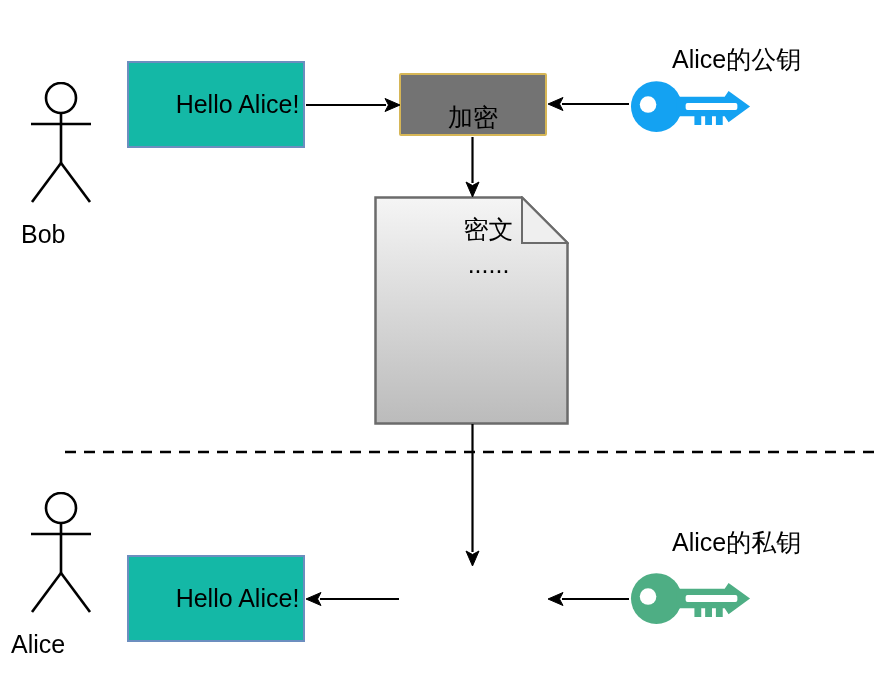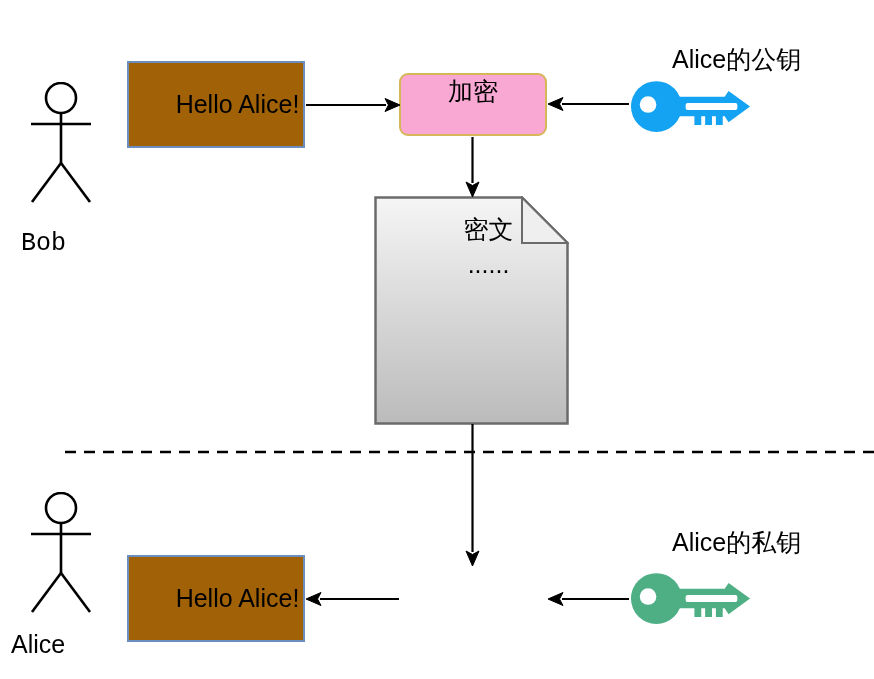--- a/index.html
+++ b/index.html
@@ -9,31 +9,31 @@
     color:#000000;
   }
   .canvas {
     position:relative;
     width:874px; height:679px;
     background:#ffffff;
     overflow:hidden;
   }
   .abs { position:absolute; }
   .msg-box {
-    background:#a16207;
+    background:#14b8a6;
     border:2px solid #6C8EBF;
     display:flex; align-items:center; justify-content:center;
     font-size:25px;
     padding-left:43px;
   }
   .proc-box {
-    background:#f9a8d4;
+    background:#737373;
     border:2px solid #D6B656;
-    border-radius:9px;
-    display:flex; align-items:flex-start; justify-content:center;
+    border-radius:2px;
+    display:flex; align-items:flex-end; justify-content:center;
     font-size:25px;
   }
   .label {
     font-size:25px;
     text-align:left;
     line-height:30px;
     white-space:nowrap;
   }
   .doc-text {
     text-align:center;
@@ -52,21 +52,21 @@
 
 <div class="canvas">
 
   <svg class="abs" style="left:29px; top:82px;" width="64" height="122" viewBox="0 0 64 122">
     <circle class="stick" cx="32" cy="16" r="15"></circle>
     <line class="stick" x1="32" y1="31" x2="32" y2="81"></line>
     <line class="stick" x1="2" y1="42" x2="62" y2="42"></line>
     <line class="stick" x1="32" y1="81" x2="3" y2="120"></line>
     <line class="stick" x1="32" y1="81" x2="61" y2="120"></line>
   </svg>
-  <div class="abs label" style="left:21px; top:229px; width:80px;font-family:Liberation Mono, monospace;">Bob</div>
+  <div class="abs label" style="left:21px; top:219px; width:80px;">Bob</div>
 
   <div class="abs msg-box" style="left:127px; top:61px; width:178px; height:87px;">
     <span>Hello Alice!</span>
   </div>
 
   <div class="abs proc-box" style="left:399px; top:73px; width:148px; height:63px;">
     <span>加密</span>
   </div>
 
   <svg class="abs" style="left:630px; top:78px;" width="122" height="58" viewBox="0 0 125 59">

